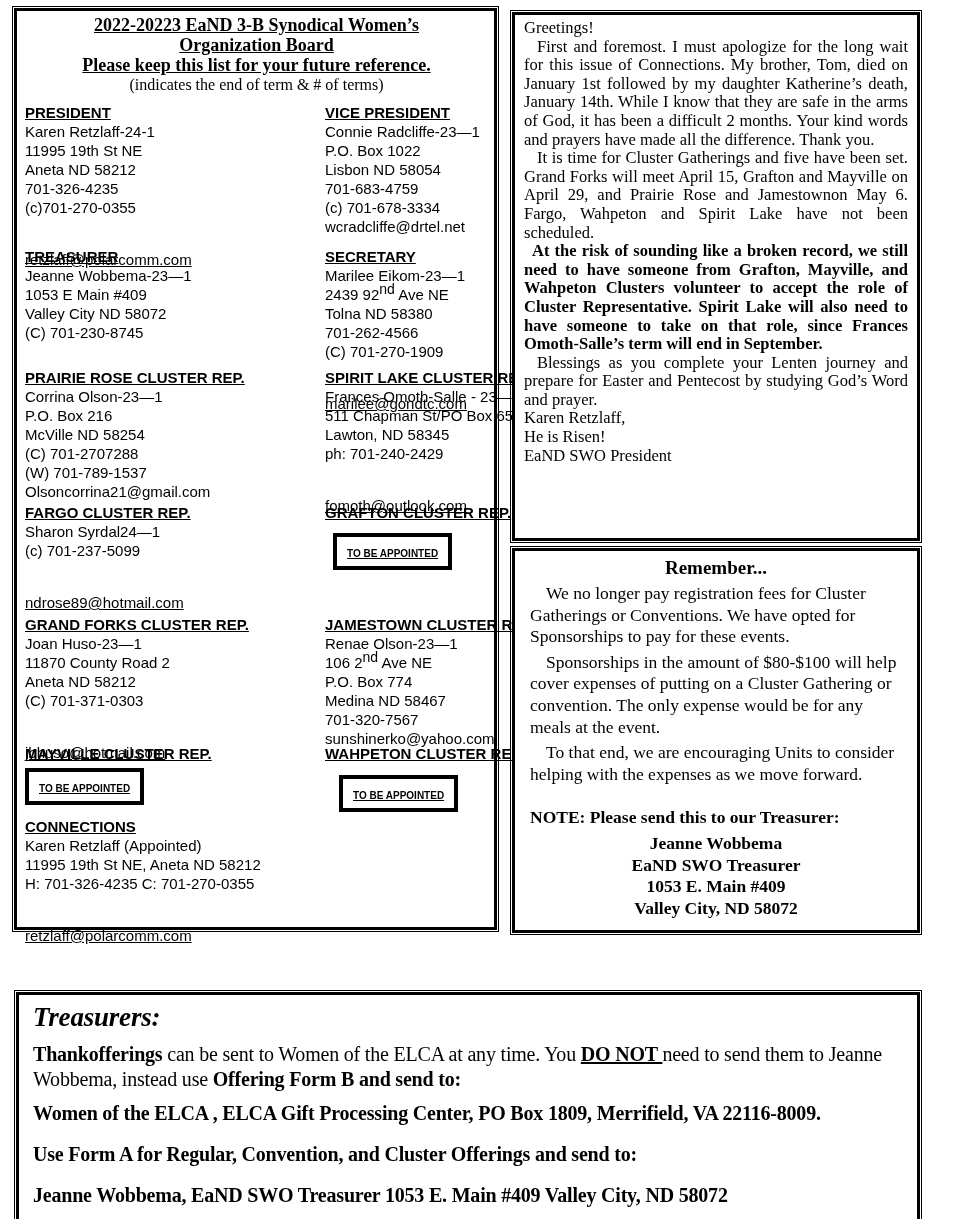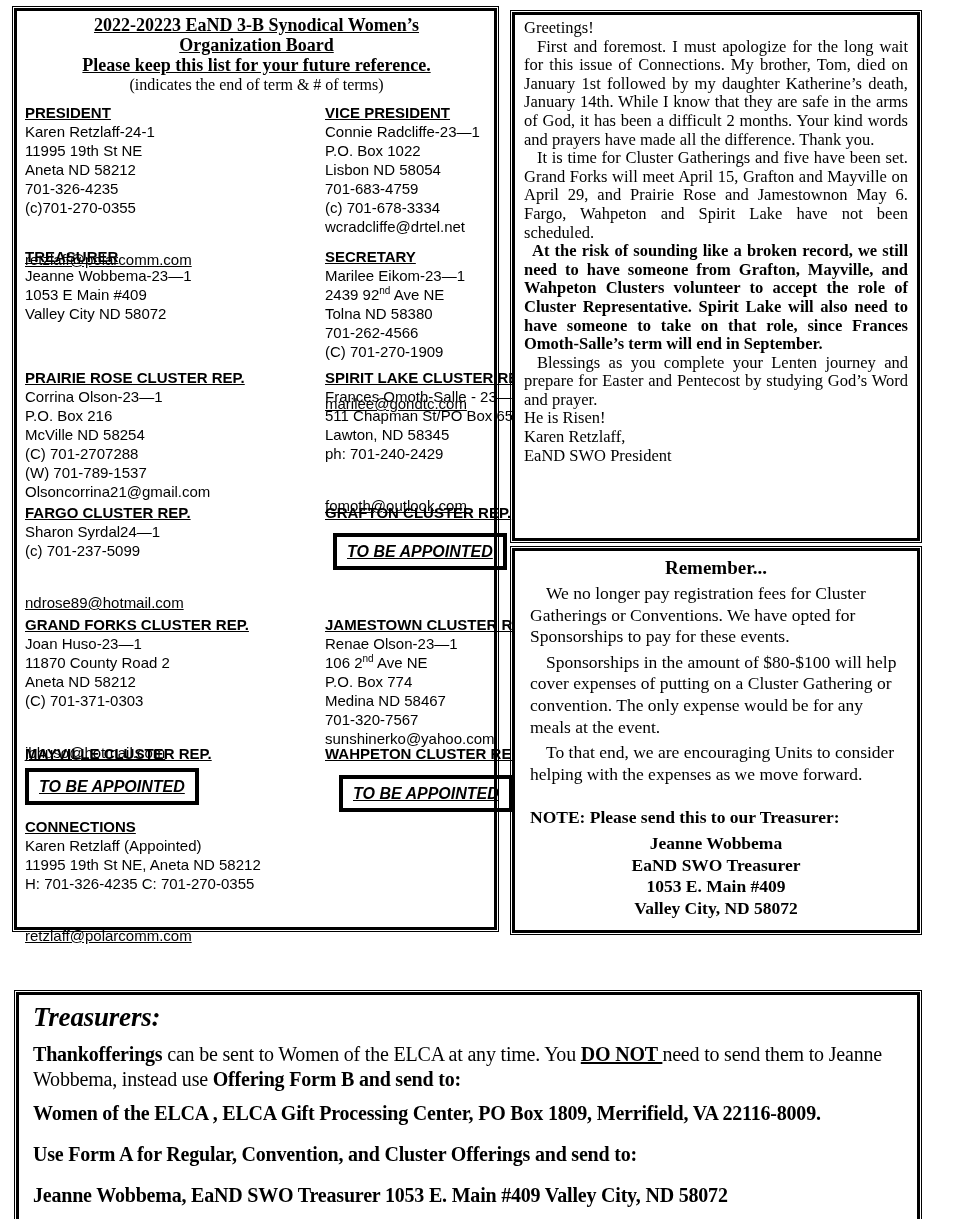--- a/index.html
+++ b/index.html
@@ -12,24 +12,24 @@
   .board-box{left:14px;top:8px;width:483px;height:922px;padding:4px 4px 0 6px;}
   .board-title{text-align:center;font-family:"Liberation Serif",serif;}
   .bt-main{font-size:18px;line-height:20px;font-weight:bold;text-decoration:underline;}
   .bt-note{font-size:16px;line-height:19px;}
   .board-grid{display:grid;grid-template-columns:300px 1fr;
               grid-template-rows:144px 121px 135px 112px 129px 73px auto;
               margin:9px 0 0 2px;}
   .cell{overflow:visible;}
   .sec-h{font-size:15px;line-height:19px;font-weight:bold;text-decoration:underline;white-space:nowrap;}
   .ln{font-size:15px;line-height:19px;white-space:nowrap;}
-  .ln sup{font-size:10px;line-height:0;}
+  .ln sup{font-size:14px;line-height:0;}
   .u{text-decoration:underline;margin-top:33px;}
   .tba{display:inline-block;border:4px solid #000;padding:6px 10px 5px 10px;}
-  .tba-t{font-size:16px;font-weight:bold;font-style:italic;text-decoration:underline;white-space:nowrap;}
+  .tba-t{font-size:10px;font-weight:bold;text-decoration:underline;white-space:nowrap;}
   .tba-grafton{margin:11px 0 0 8px;}
   .tba-mayville{margin:5px 0 0 0;}
   .tba-wahpeton{margin:12px 0 0 14px;}
 
   
   .letter-box{left:512px;top:12px;width:408px;height:529px;padding:4px 9px 0 9px;
               font-family:"Liberation Serif",serif;font-size:16.5px;line-height:18.6px;}
   .letter-box p{margin:0;text-align:justify;}
   .ind{text-indent:13px;}
   .pbold{font-weight:bold;text-indent:8px;}
@@ -83,20 +83,21 @@
       <div class="ln">701-683-4759</div>
       <div class="ln">(c) 701-678-3334</div>
       <div class="ln">wcradcliffe@drtel.net</div>
     </div>
 
     <div class="cell">
       <div class="sec-h">TREASURER</div>
       <div class="ln">Jeanne Wobbema-23—1</div>
       <div class="ln">1053 E Main #409</div>
       <div class="ln">Valley City ND 58072</div>
+      <div class="ln">(C) 701-230-8745</div>
     </div>
 
     <div class="cell">
       <div class="sec-h">SECRETARY</div>
       <div class="ln">Marilee Eikom-23—1</div>
       <div class="ln"><span>2439 92</span><sup>nd</sup><span> Ave NE</span></div>
       <div class="ln">Tolna ND 58380</div>
       <div class="ln">701-262-4566</div>
       <div class="ln">(C) 701-270-1909</div>
       <div class="ln u">marilee@gondtc.com</div>
@@ -179,22 +180,22 @@
     <div class="cell"></div>
   </div>
 </div>
 
 <div class="box letter-box">
   <p>Greetings!</p>
   <p class="ind">First and foremost. I must apologize for the long wait for this issue of Connections. My brother, Tom, died on January 1st  followed by my daughter Katherine’s death, January 14th. While I know that they are safe in the arms of God, it has been a difficult 2 months. Your kind words and prayers have made all the difference. Thank you.</p>
   <p class="ind">It is time for Cluster Gatherings and  five have been set. Grand Forks will meet April 15, Grafton and Mayville on April 29, and Prairie Rose and Jamestownon May 6. Fargo, Wahpeton and Spirit Lake have not been scheduled.</p>
   <p class="pbold">At the risk of sounding like a broken record, we still need to have someone from Grafton, Mayville, and Wahpeton Clusters volunteer to accept the role of Cluster Representative.  Spirit Lake will also need to have someone to take on that role, since Frances Omoth-Salle’s term will end in September.</p>
   <p class="ind">Blessings as you complete your Lenten journey and prepare for Easter and Pentecost by studying God’s Word and prayer.</p>
+  <p class="sig">Karen Retzlaff,</p>
   <p class="sig">He is Risen!</p>
-  <p class="sig">Karen Retzlaff,</p>
   <p class="sig">EaND SWO President</p>
 </div>
 
 <div class="box remember-box">
   <div class="rem-title">Remember...</div>
   <p>We no longer pay registration fees for Cluster Gatherings or Conventions.  We have opted for Sponsorships to pay for these events.</p>
   <p>Sponsorships in the amount of $80-$100 will help cover expenses of putting on a Cluster Gathering or  convention.   The only expense would be for any meals at the event.</p>
   <p>To that end,  we are encouraging Units to consider helping with the expenses as we move forward.</p>
   <p class="rem-note">NOTE: Please send this to our Treasurer:</p>
   <div class="rem-addr">Jeanne Wobbema</div>

